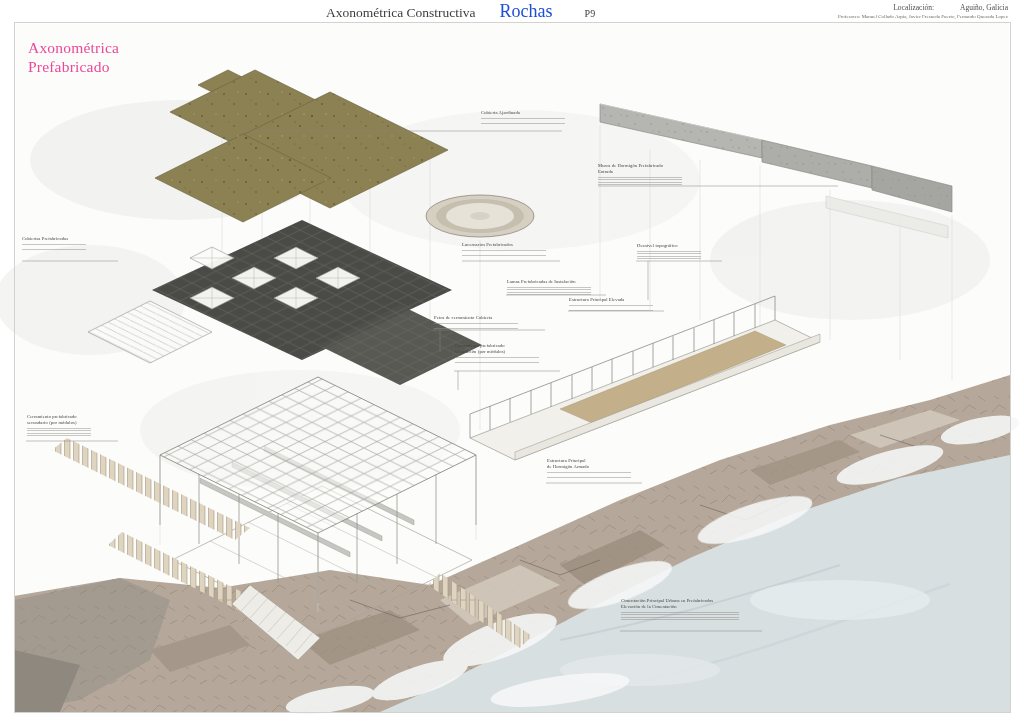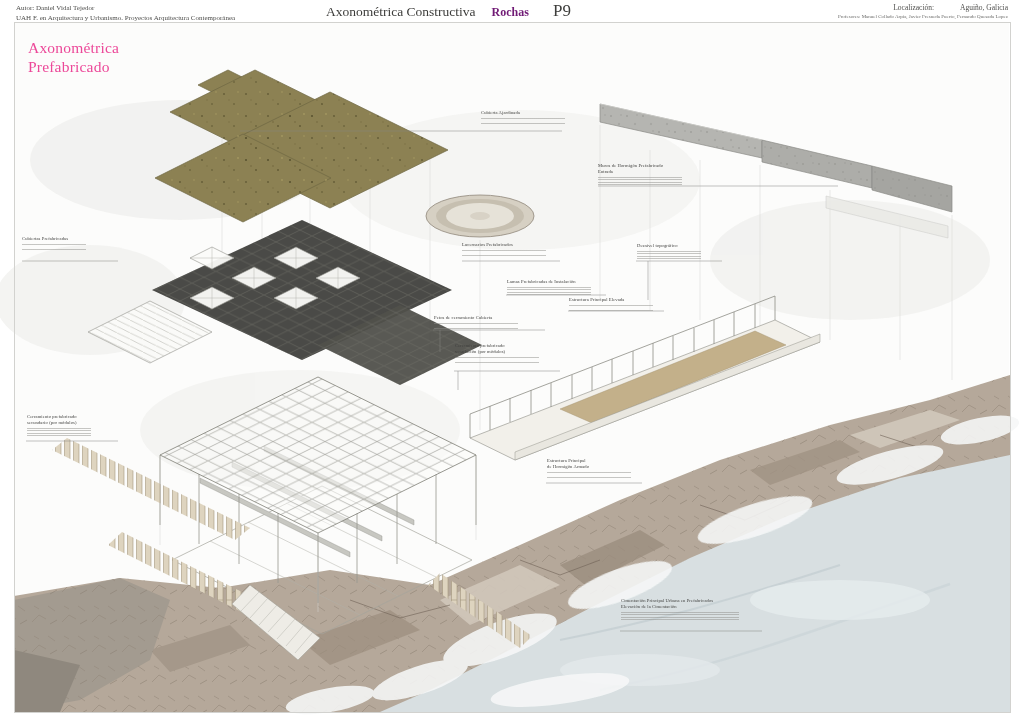--- a/index.html
+++ b/index.html
@@ -1,23 +1,23 @@
 <!DOCTYPE html>
 <html><head>
 <meta charset="utf-8">
 <style>
   html,body{margin:0;padding:0;background:#e8e8e6;}
   .page{position:relative;width:1024px;height:723px;background:#ffffff;overflow:hidden;
         font-family:"Liberation Serif",serif;color:#4a4a48;}
   
   .hdr-left{position:absolute;left:16px;top:3px;font-size:7px;line-height:1.45;color:#4e4e4c;}
-  .hdr-center{position:absolute;left:326px;top:1px;display:flex;align-items:baseline;gap:16px;color:#3d3d3b;}
+  .hdr-center{position:absolute;left:326px;top:1px;display:flex;align-items:baseline;gap:24px;color:#3d3d3b;}
   .hdr-title{font-size:13.5px;}
-  .hdr-project{font-size:12px;color:#701a75;font-weight:bold;}
-  .hdr-sheet{font-size:17px;margin-left:8px;}
+  .hdr-project{font-size:18px;color:#1d4ed8;}
+  .hdr-sheet{font-size:10px;margin-left:8px;}
   .hdr-right{position:absolute;right:16px;top:3px;text-align:right;color:#4e4e4c;}
   .hdr-loc{font-size:7.5px;}
   .hdr-loc .lbl{margin-right:26px;}
   .hdr-prof{font-size:5px;color:#6b6b69;margin-top:2px;}
   
   .frame{position:absolute;left:14px;top:22px;width:995px;height:689px;border:1px solid #d2d2cf;pointer-events:none;}
   
   .dwg-title{position:absolute;left:28px;top:38px;font-size:15.5px;line-height:1.25;color:#ec4899;letter-spacing:.2px;}
   
   svg.dwg{position:absolute;left:0;top:0;}
@@ -40,24 +40,20 @@
   #ann9{left:455px;top:343px}
   #ann10{left:27px;top:414px}
   #ann11{left:547px;top:458px}
   #ann12{left:621px;top:598px}
 </style>
 </head>
 <body>
 
 <div class="page">
 
-  <div class="hdr-left">
-    <div>Autor: Daniel Vidal Tejedor</div>
-    <div>UAH F. en Arquitectura y Urbanismo. Proyectos Arquitectura Contemporánea</div>
-  </div>
   <div class="hdr-center">
     <span class="hdr-title">Axonométrica Constructiva</span>
     <span class="hdr-project">Rochas</span>
     <span class="hdr-sheet">P9</span>
   </div>
   <div class="hdr-right">
     <div class="hdr-loc">
       <span class="lbl">Localización:</span><span>Aguiño, Galicia</span>
     </div>
     <div class="hdr-prof">

